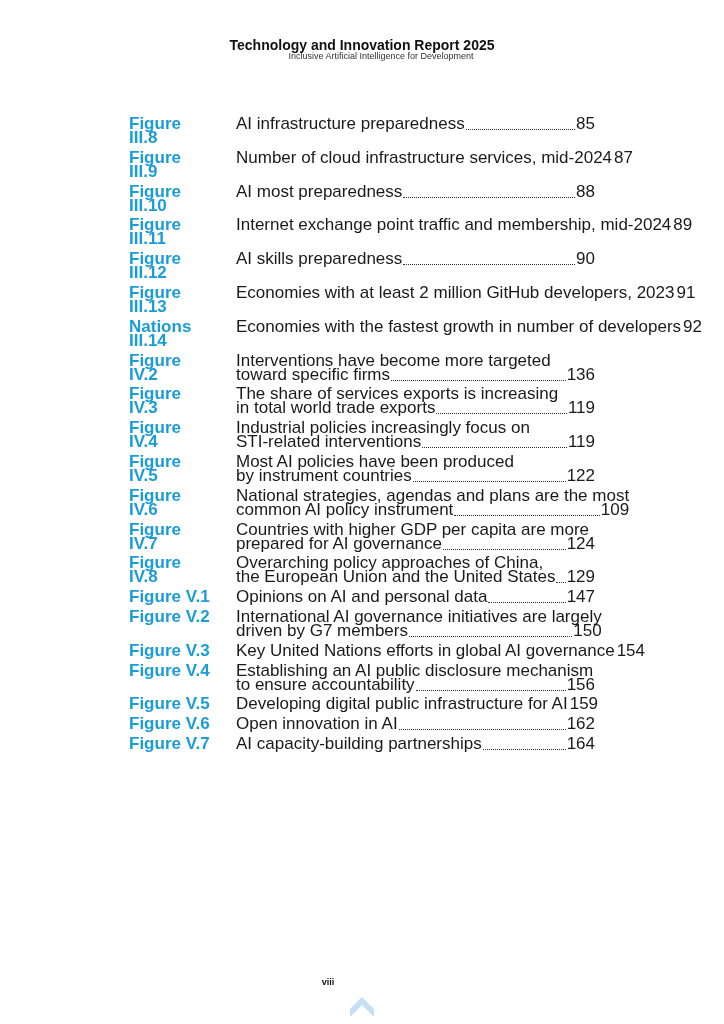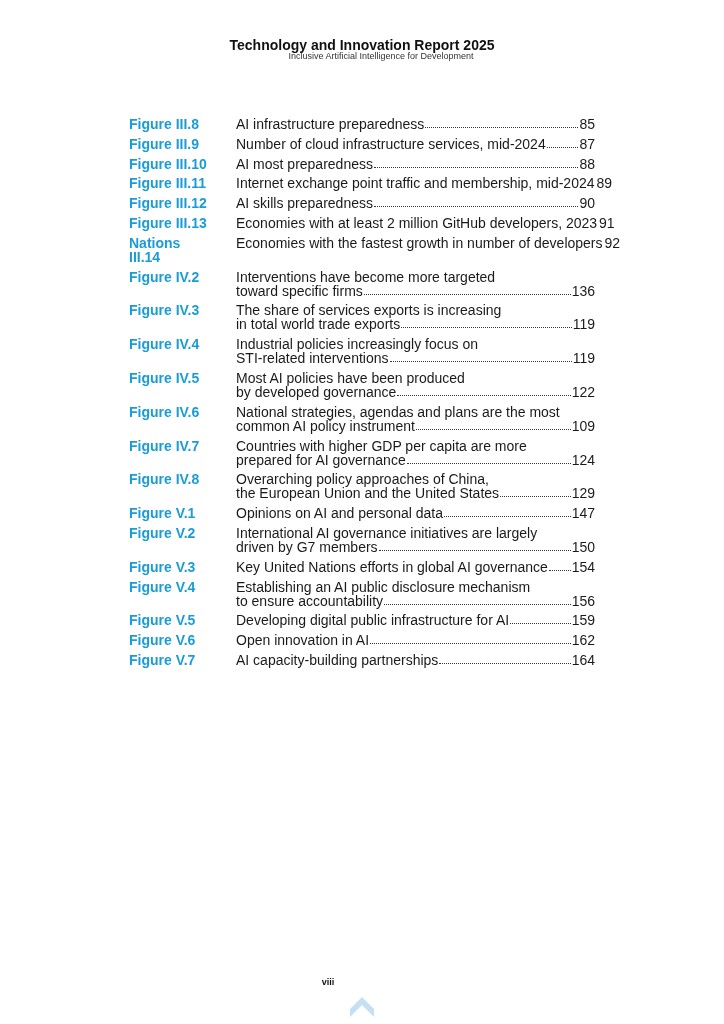--- a/index.html
+++ b/index.html
@@ -35,39 +35,39 @@
     margin-left: 38px;
   }
   .toc {
     position: absolute;
     top: 117px;
     left: 129px;
     width: 466px;
   }
   .toc-entry {
     display: flex;
-    font-size: 14px;
+    font-size: 17px;
     line-height: 14px;
     margin-bottom: 5.8px;
-    gap: 24px;
   }
   .toc-label {
     width: 83px;
     flex: 0 0 83px;
     color: #1a9cd8;
     font-weight: bold;
   }
   .toc-body {
     flex: 1;
     color: #1a1a1a;
   }
   .toc-line {
     display: flex;
-    align-items: center;
+    align-items: flex-end;
     white-space: nowrap;
+    margin-left: 24px;
   }
   .toc-text {
     flex: 0 0 auto;
   }
   .toc-leader {
     flex: 1;
     overflow: hidden;
     margin: 0 1px;
     position: relative;
     height: 10px;
@@ -219,21 +219,21 @@
         </div>
       </div>
     </div>
     <div class="toc-entry">
       <div class="toc-label">Figure IV.5</div>
       <div class="toc-body">
         <div class="toc-line">
           <span class="toc-text">Most AI policies have been produced</span>
         </div>
         <div class="toc-line">
-          <span class="toc-text">by developed governance</span>
+          <span class="toc-text">by instrument countries</span>
           <span class="toc-leader"></span>
           <span class="toc-page">122</span>
         </div>
       </div>
     </div>
     <div class="toc-entry">
       <div class="toc-label">Figure IV.6</div>
       <div class="toc-body">
         <div class="toc-line">
           <span class="toc-text">National strategies, agendas and plans are the most</span>

